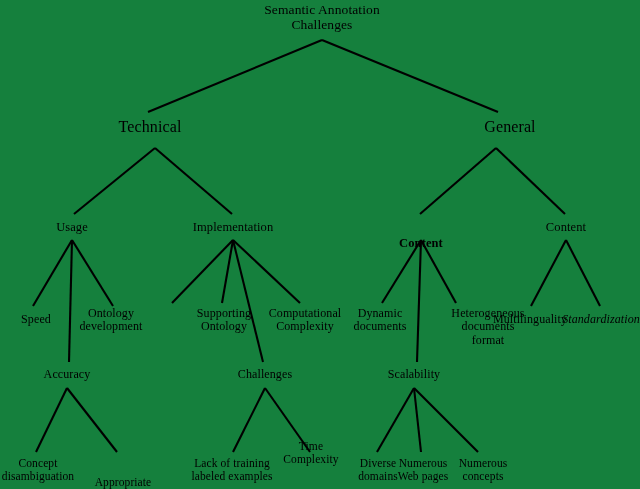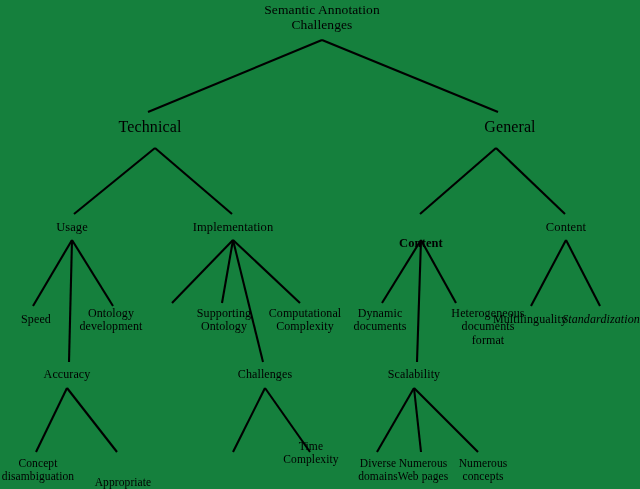--- a/index.html
+++ b/index.html
@@ -100,20 +100,22 @@
   <div class="node n-lvl4" style="left: 601px; top: 313px; font-style: italic;">Standardization</div>
 
   <div class="node n-mid" style="left: 67px; top: 368px;">Accuracy</div>
   <div class="node n-mid" style="left: 265px; top: 368px;">Challenges</div>
   <div class="node n-mid" style="left: 414px; top: 368px;">Scalability</div>
 
   <div class="node n-leaf" style="left: 38px; top: 457px;">Concept
 disambiguation</div>
   <div class="node n-leaf" style="left: 123px; top: 460px; margin-top: 16px;">Appropriate
 concept  recognition</div>
+  <div class="node n-leaf" style="left: 232px; top: 457px;">Lack of training
+labeled examples</div>
   <div class="node n-leaf" style="left: 311px; top: 440px;">Time
 Complexity</div>
   <div class="node n-leaf" style="left: 378px; top: 457px;">Diverse
 domains</div>
   <div class="node n-leaf" style="left: 423px; top: 457px;">Numerous
 Web pages</div>
   <div class="node n-leaf" style="left: 483px; top: 457px;">Numerous
 concepts</div>
 
 </div>

